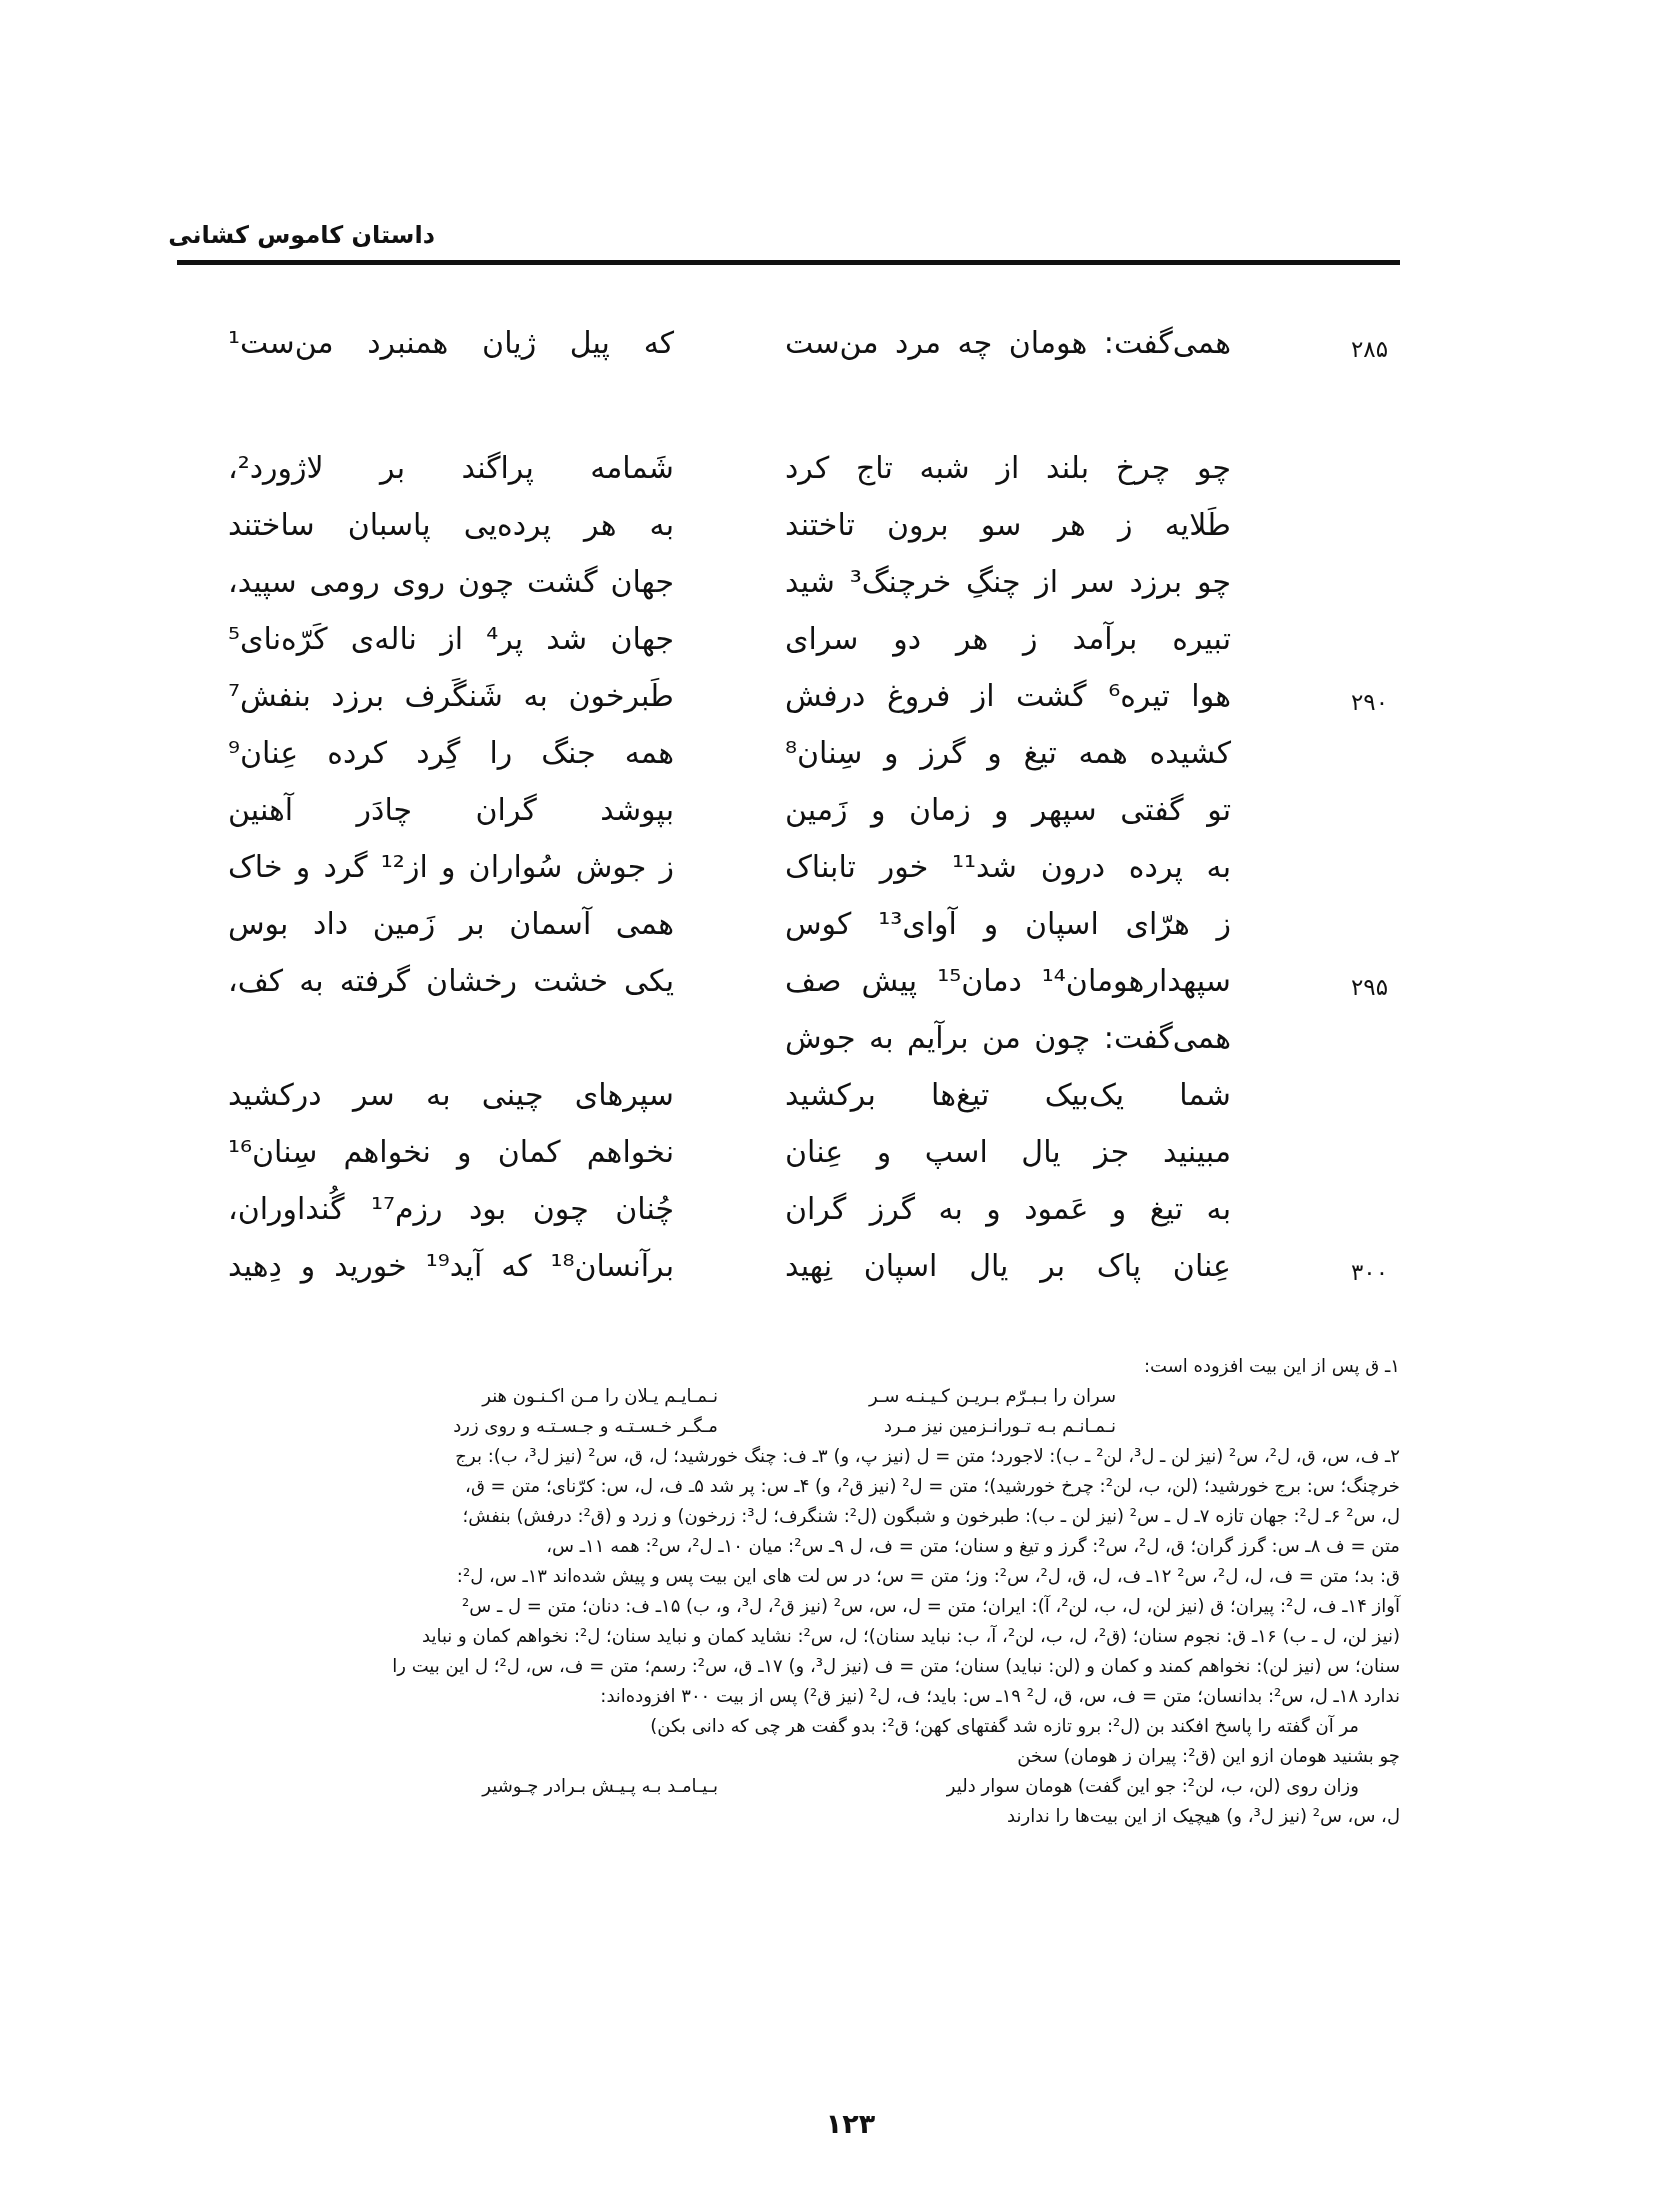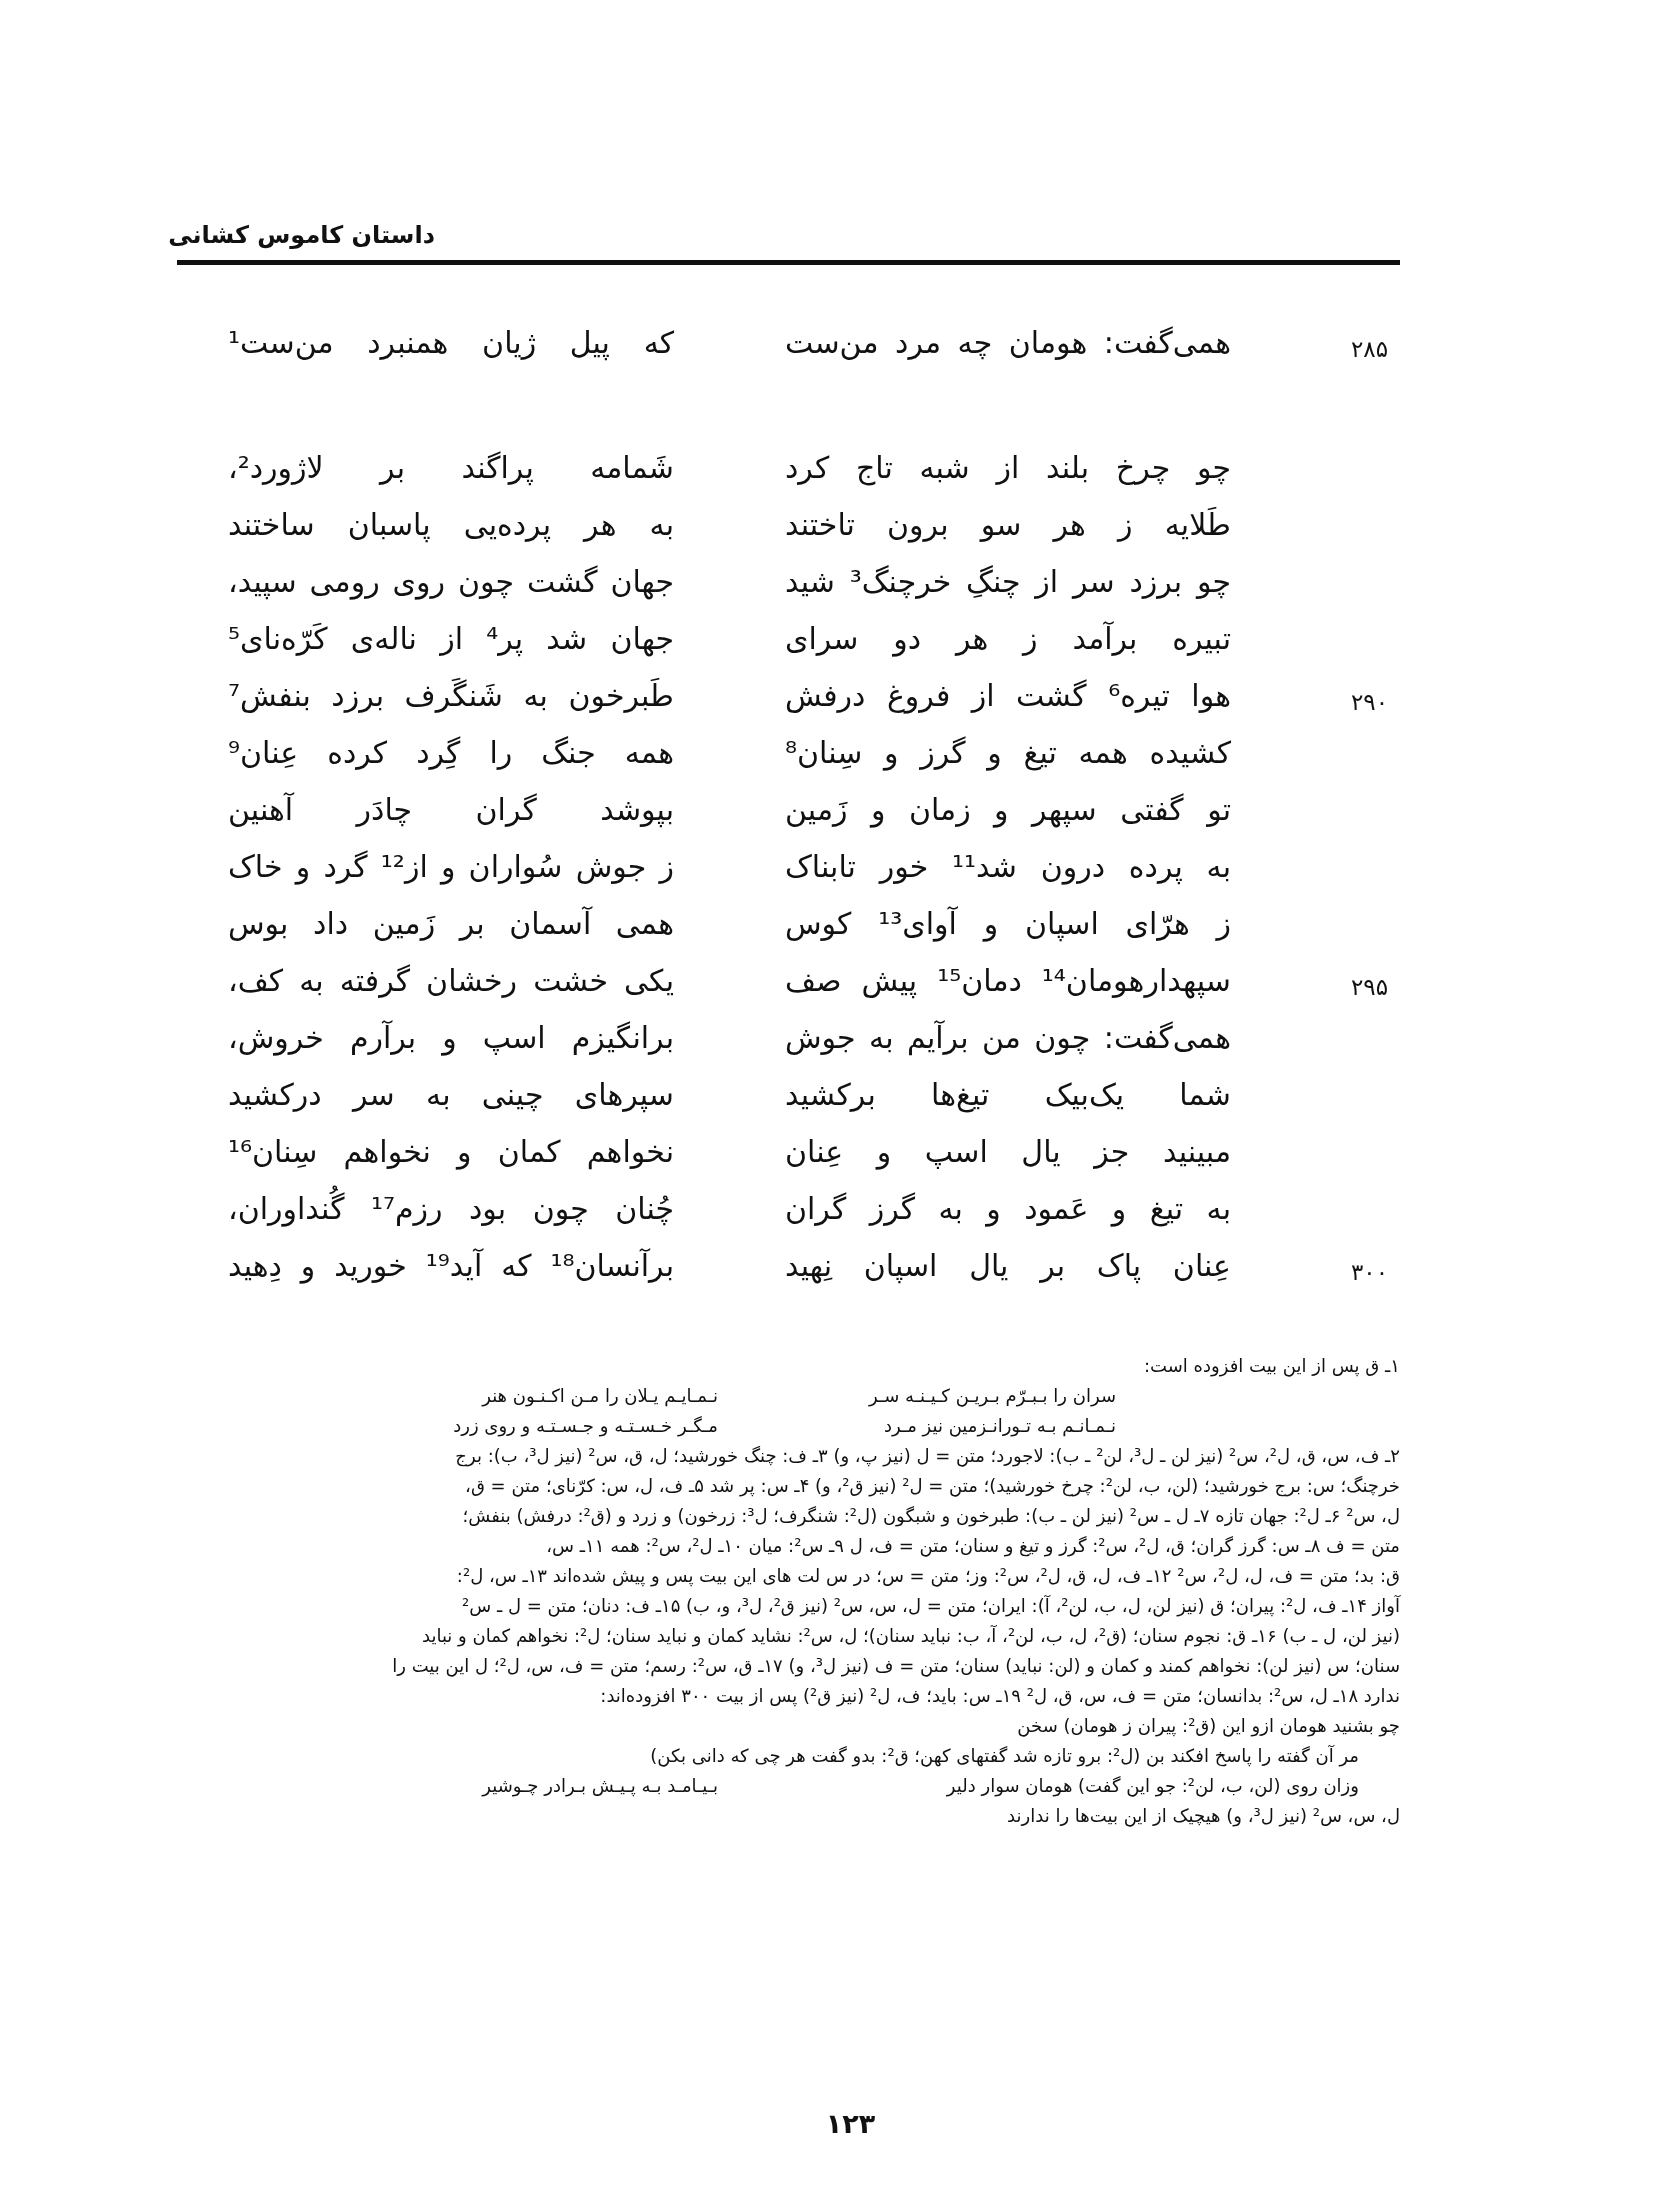--- a/index.html
+++ b/index.html
@@ -79,21 +79,20 @@
       <span class="hem2">همی آسمان بر زَمین داد بوس</span>
     </div>
   <div class="verse">
       <span class="vnum">۲۹۵</span>
       <span class="hem1">سپهدارهومان¹⁴ دمان¹⁵ پیش صف</span>
       <span class="hem2">یکی خشت رخشان گرفته به کف،</span>
     </div>
   <div class="verse">
       <span class="vnum"></span>
       <span class="hem1">همی‌گفت: چون من برآیم به جوش</span>
-      <span class="hem2">برانگیزم اسپ و برآرم خروش،</span>
     </div>
   <div class="verse">
       <span class="vnum"></span>
       <span class="hem1">شما یک‌بیک تیغ‌ها برکشید</span>
       <span class="hem2">سپرهای چینی به سر درکشید</span>
     </div>
   <div class="verse">
       <span class="vnum"></span>
       <span class="hem1">مبینید جز یال اسپ و عِنان</span>
       <span class="hem2">نخواهم کمان و نخواهم سِنان¹⁶</span>
@@ -122,22 +121,22 @@
     </div>
   <div class="note-line">۲ـ ف، س، ق، ل²، س² (نیز لن ـ ل³، لن² ـ ب): لاجورد؛ متن = ل (نیز پ، و)      ۳ـ ف: چنگ خورشید؛ ل، ق، س² (نیز ل³، ب): برج</div>
   <div class="note-line">خرچنگ؛ س: برج خورشید؛ (لن، ب، لن²: چرخ خورشید)؛ متن = ل² (نیز ق²، و)      ۴ـ س: پر شد      ۵ـ ف، ل، س: کرّنای؛ متن = ق،</div>
   <div class="note-line">ل، س²      ۶ـ ل²: جهان تازه      ۷ـ ل ـ س² (نیز لن ـ ب): طبرخون و شبگون (ل²: شنگرف؛ ل³: زرخون) و زرد و (ق²: درفش) بنفش؛</div>
   <div class="note-line">متن = ف      ۸ـ س: گرز گران؛ ق، ل²، س²: گرز و تیغ و سنان؛ متن = ف، ل      ۹ـ س²: میان      ۱۰ـ ل²، س²: همه      ۱۱ـ س،</div>
   <div class="note-line">ق: بد؛ متن = ف، ل، ل²، س²      ۱۲ـ ف، ل، ق، ل²، س²: وز؛ متن = س؛ در س لت های این بیت پس و پیش شده‌اند      ۱۳ـ س، ل²:</div>
   <div class="note-line">آواز      ۱۴ـ ف، ل²: پیران؛ ق (نیز لن، ل، ب، لن²، آ): ایران؛ متن = ل، س، س² (نیز ق²، ل³، و، ب)      ۱۵ـ ف: دنان؛ متن = ل ـ س²</div>
   <div class="note-line">(نیز لن، ل ـ ب)      ۱۶ـ ق: نجوم سنان؛ (ق²، ل، ب، لن²، آ، ب: نباید سنان)؛ ل، س²: نشاید کمان و نباید سنان؛ ل²: نخواهم کمان و نباید</div>
   <div class="note-line">سنان؛ س (نیز لن): نخواهم کمند و کمان و (لن: نباید) سنان؛ متن = ف (نیز ل³، و)      ۱۷ـ ق، س²: رسم؛ متن = ف، س، ل²؛ ل این بیت را</div>
   <div class="note-line">ندارد      ۱۸ـ ل، س²: بدانسان؛ متن = ف، س، ق، ل²      ۱۹ـ س: باید؛ ف، ل² (نیز ق²) پس از بیت ۳۰۰ افزوده‌اند:</div>
+  <div class="note-line indent">مر آن گفته را پاسخ افکند بن (ل²: برو تازه شد گفتهای کهن؛ ق²: بدو گفت هر چی که دانی بکن)</div>
   <div class="note-line">چو بشنید هومان ازو این (ق²: پیران ز هومان) سخن</div>
-  <div class="note-line indent">مر آن گفته را پاسخ افکند بن (ل²: برو تازه شد گفتهای کهن؛ ق²: بدو گفت هر چی که دانی بکن)</div>
   <div class="note-verse">
       <span class="nv1" style="right:41px">وزان روی (لن، ب، لن²: جو این گفت) هومان سوار دلیر</span>
       <span class="nv2">بـیـامـد بـه پـیـش بـرادر چـوشیر</span>
     </div>
   <div class="note-line">ل، س، س² (نیز ل³، و) هیچیک از این بیت‌ها را ندارند</div>
 </div>
 
 <div class="page-number">۱۲۳</div>
 
 

